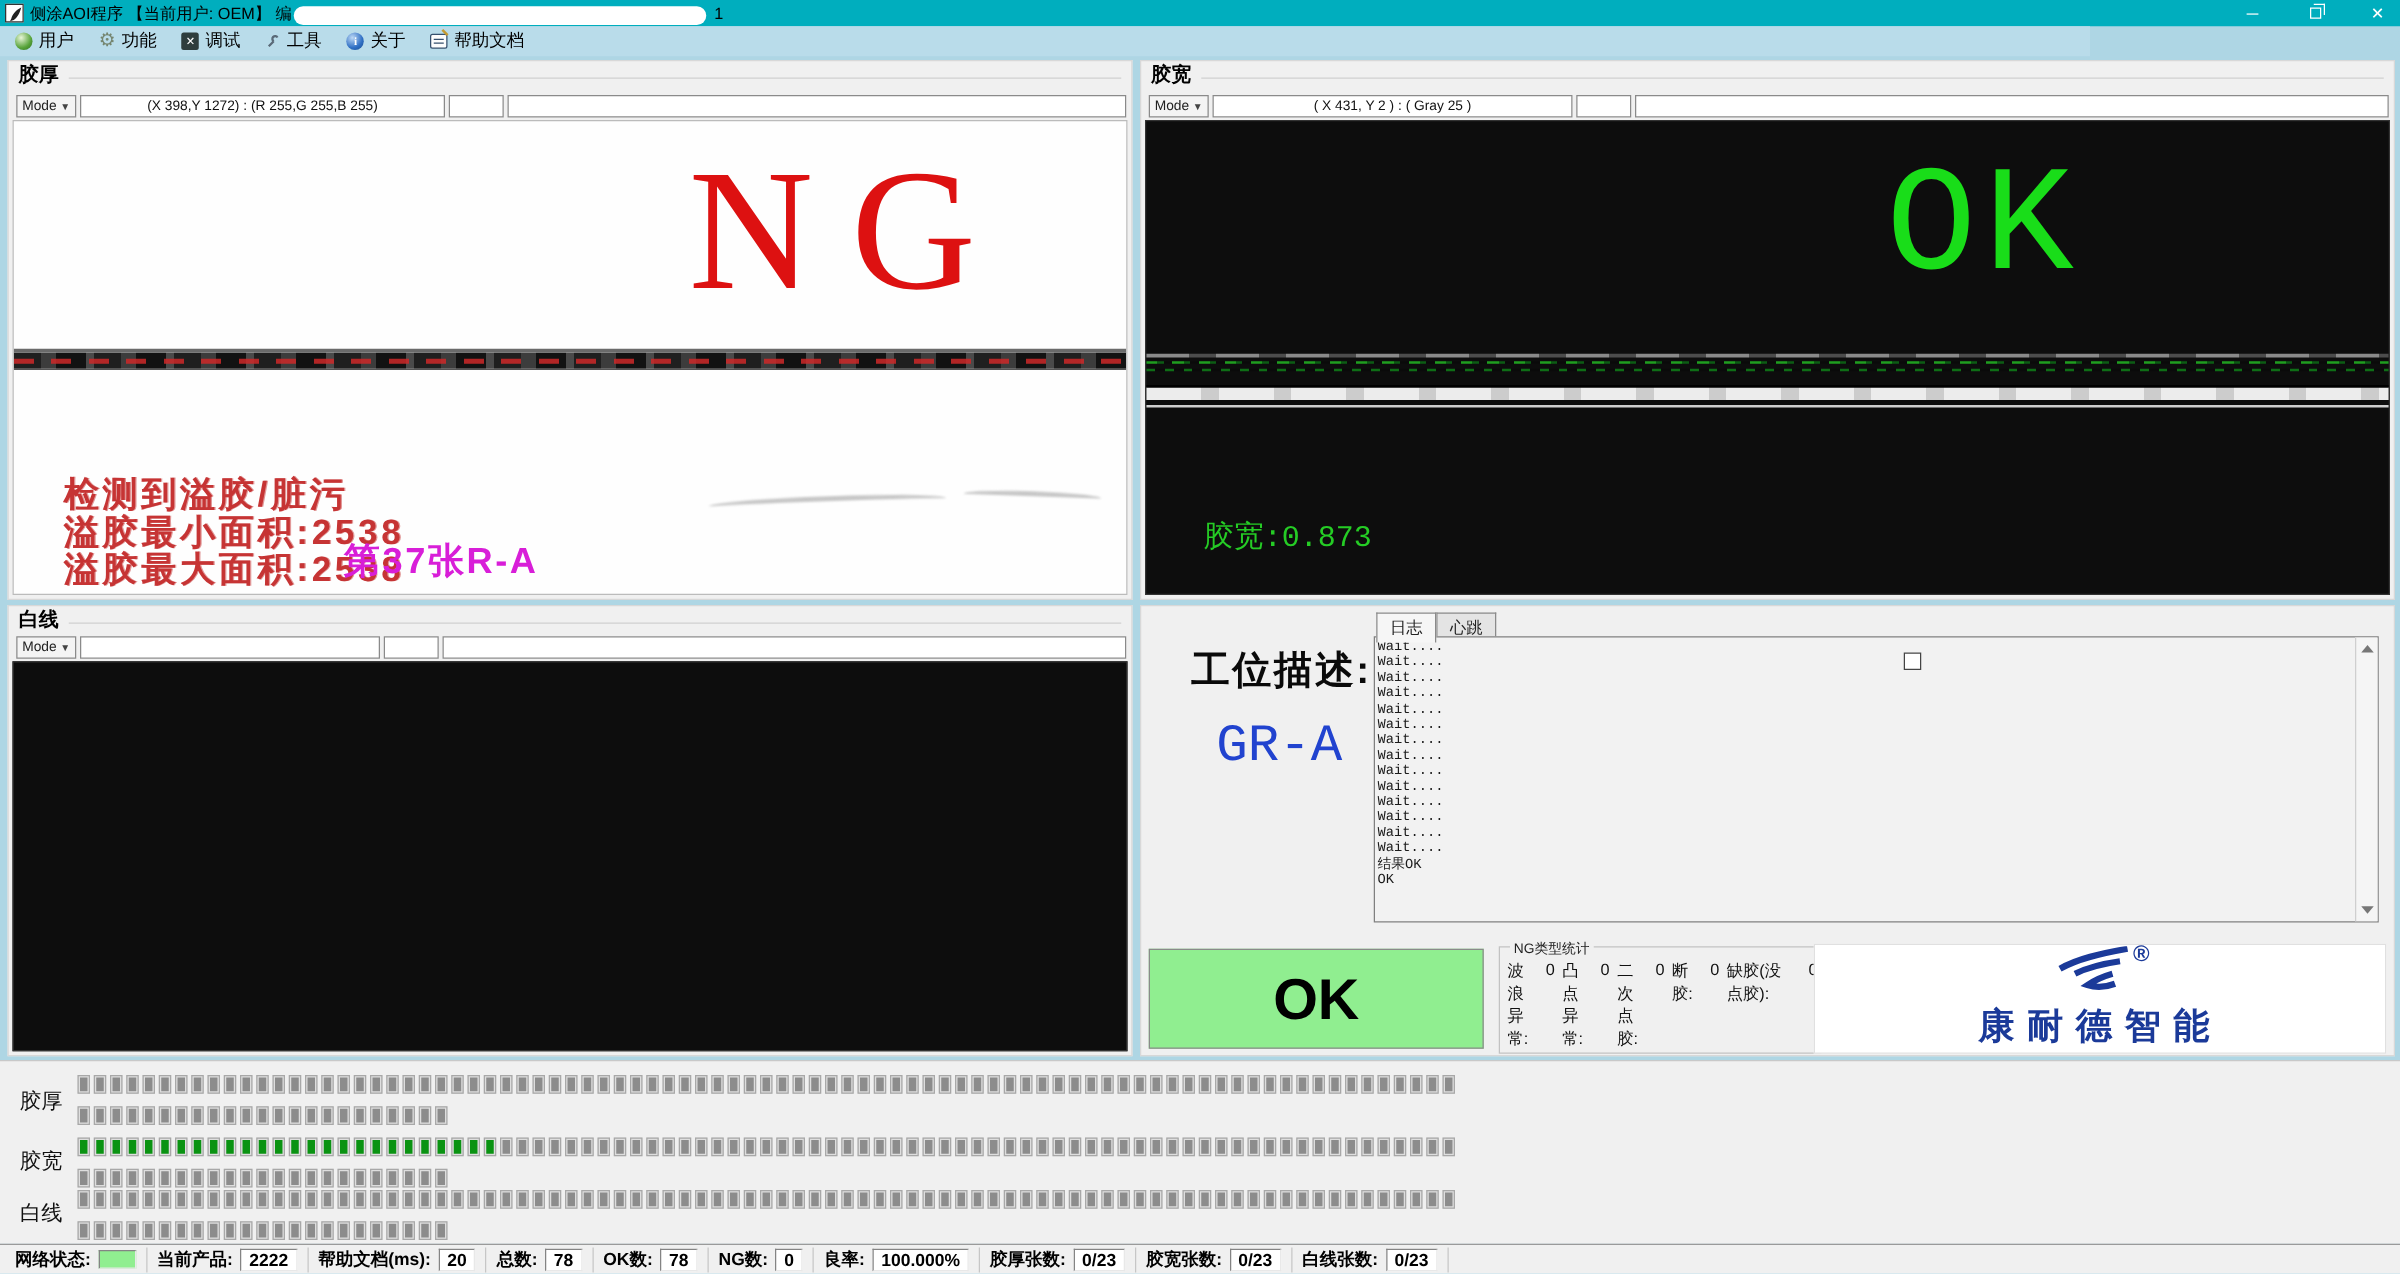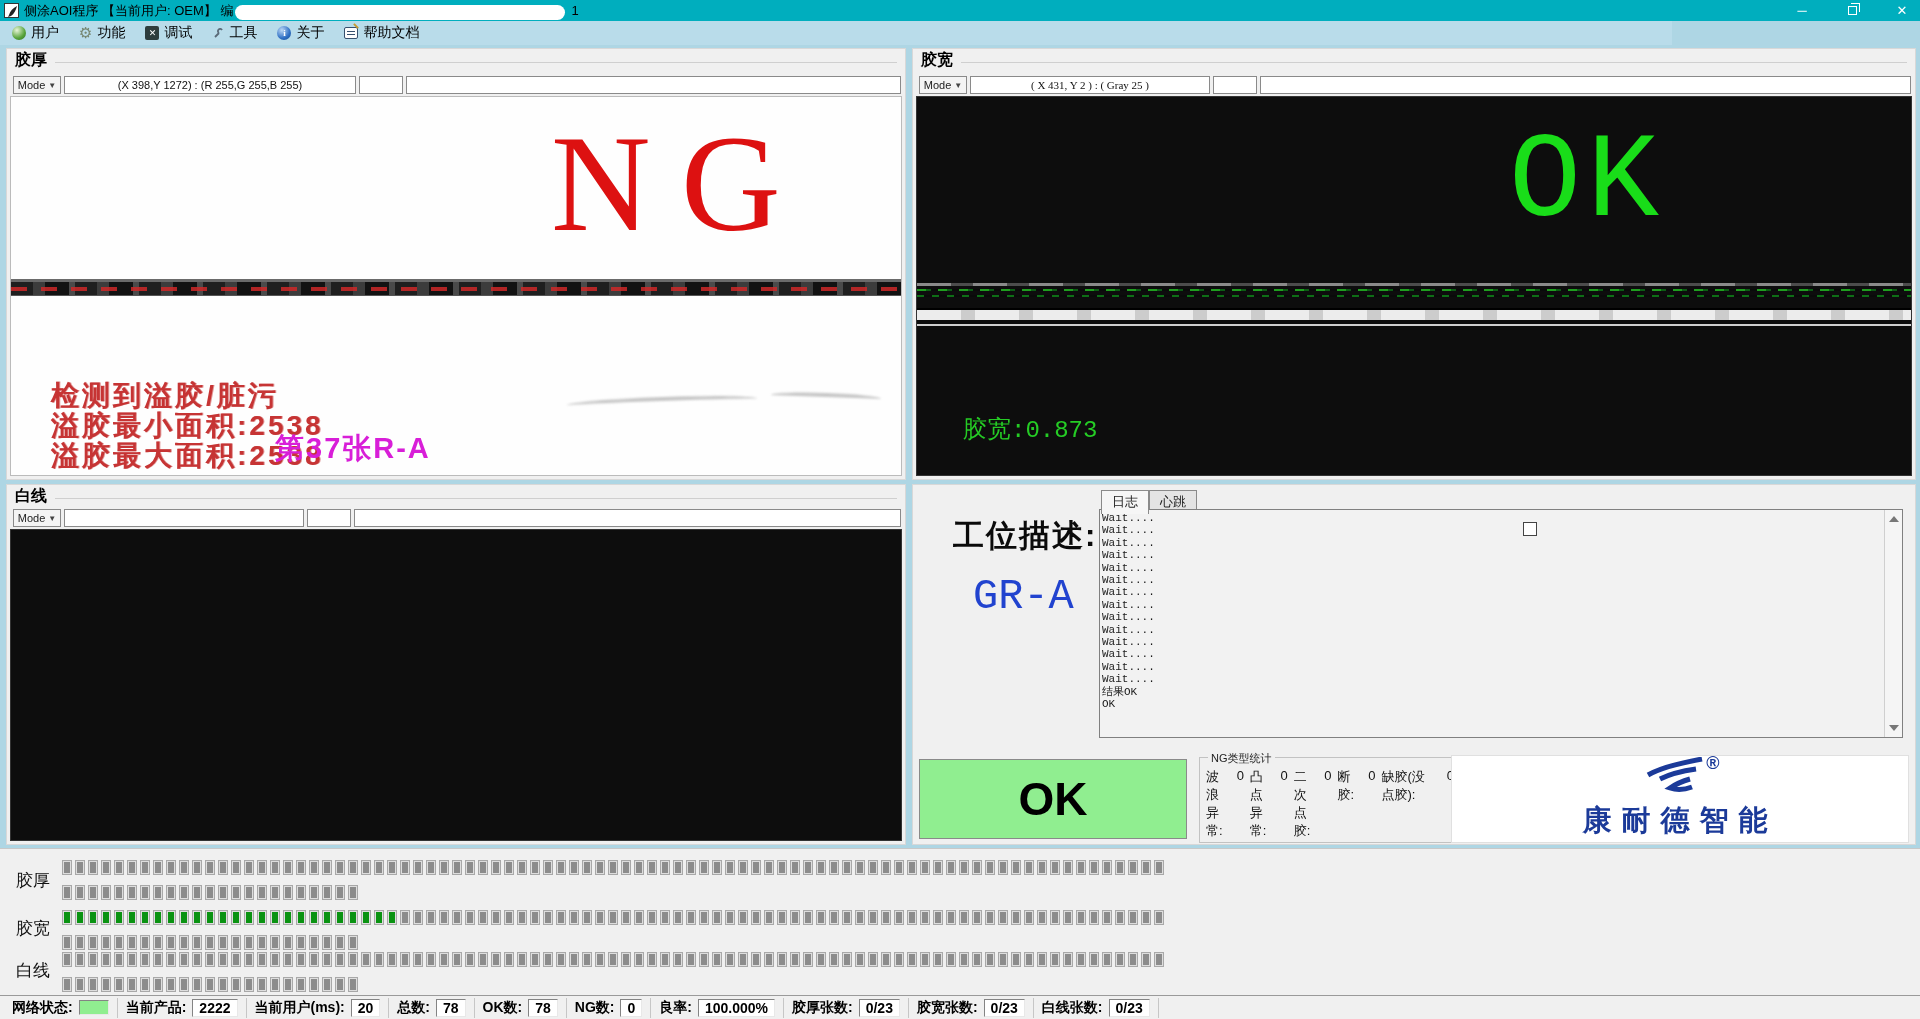--- a/index.html
+++ b/index.html
@@ -198,21 +198,21 @@
   <div class="panel" style="left:912px; top:48px; width:1004px; height:432px;">
     <div class="panel-head">
       <span class="panel-title">胶宽</span>
       <span class="headline"></span>
     </div>
     <div class="toolbar" style="top:27px; width:992px;">
       <div class="mode-btn">
         <span>Mode</span>
           <span class="arrow">▼</span>
       </div>
-      <div class="tb-box" style="width:240px;font-family:Liberation Serif, serif;">( X 431, Y 2 ) : ( Gray 25 )</div>
+      <div class="tb-box" style="width:288px;">( X 431, Y 2 ) : ( Gray 25 )</div>
       <div class="tb-box" style="width:44px;"></div>
       <div class="tb-box" style="flex:1;"></div>
     </div>
     <div class="img img-black">
       <div class="ok-text">OK</div>
       <div class="band band-gray"></div>
       <div class="band band-green1"></div>
       <div class="band band-green2"></div>
       <div class="band band-white"></div>
       <div class="band band-thin"></div>
@@ -337,21 +337,21 @@
   <div class="statusbar">
       <div class="seg">
         <span class="slabel">网络状态:</span>
         <span class="colorbox"></span>
       </div>
       <div class="seg">
         <span class="slabel">当前产品:</span>
         <span class="svalue">2222</span>
       </div>
       <div class="seg">
-        <span class="slabel">当前用户(ms):</span>
+        <span class="slabel">帮助文档(ms):</span>
         <span class="svalue">20</span>
       </div>
       <div class="seg">
         <span class="slabel">总数:</span>
         <span class="svalue">78</span>
       </div>
       <div class="seg">
         <span class="slabel">OK数:</span>
         <span class="svalue">78</span>
       </div>

